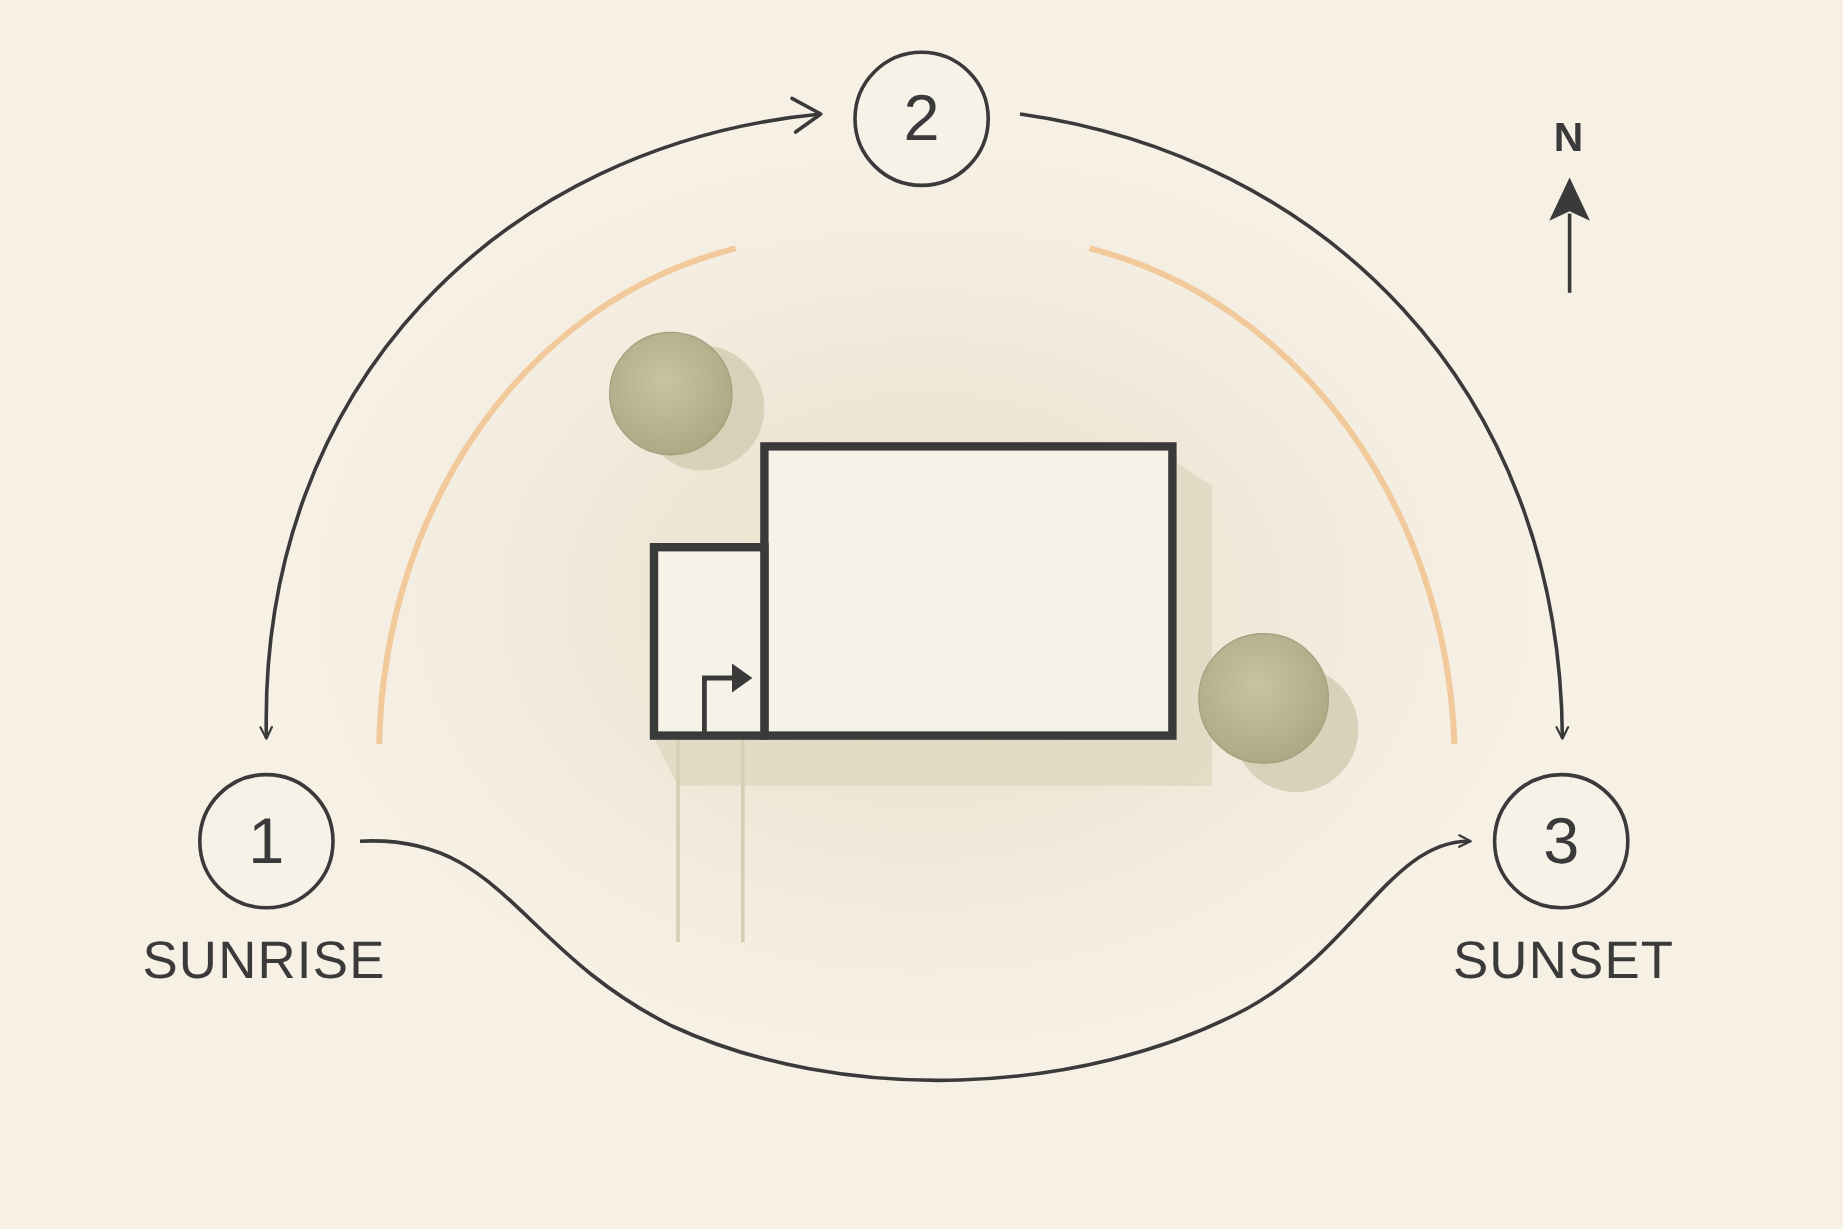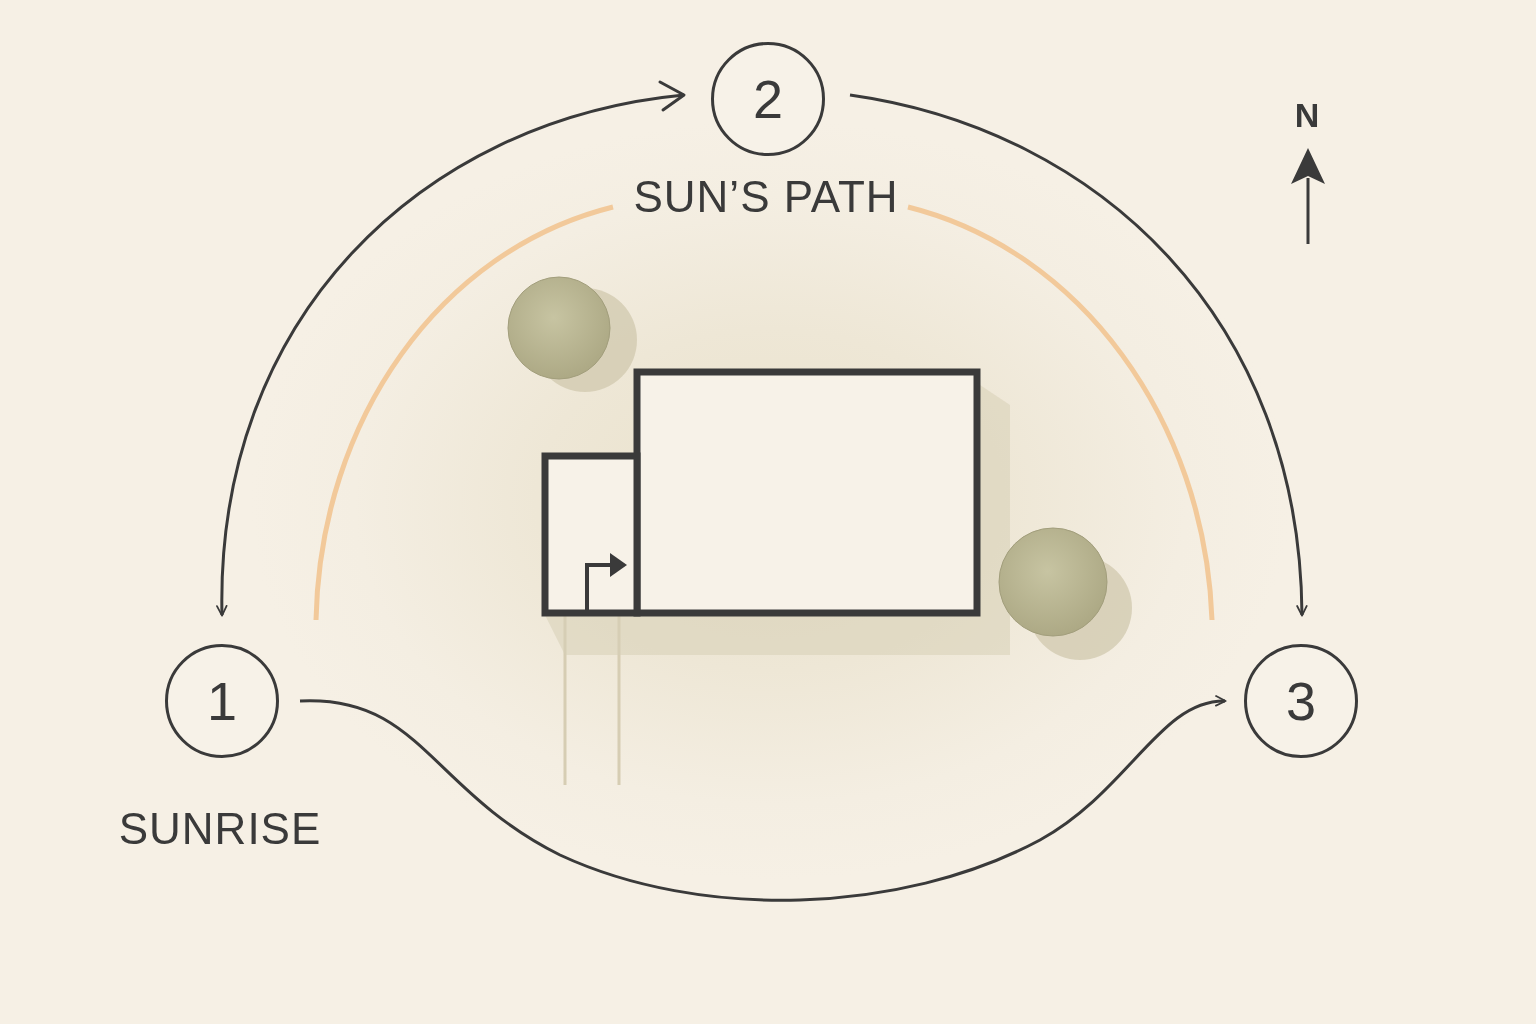--- a/index.html
+++ b/index.html
@@ -131,17 +131,17 @@
   <div class="step-num" style="left:222px; top:701px;">
     <span>1</span>
   </div>
   <div class="step-num" style="left:768px; top:99px;">
     <span>2</span>
   </div>
   <div class="step-num" style="left:1301px; top:701px;">
     <span>3</span>
   </div>
 
-  <div class="label" style="left:220px; top:776px; font-size:44px;margin-top:28px;">SUNRISE</div>
-  <div class="label" style="left:766px; top:172px; font-size:44px;">SUN’S PATH</div>
+  <div class="label" style="left:220px; top:776px; font-size:44px;">SUNRISE</div>
+  <div class="label" style="left:1303px; top:776px; font-size:44px;">SUNSET</div>
 
   <div class="north-label">N</div>
 </div>
 
 </body></html>

